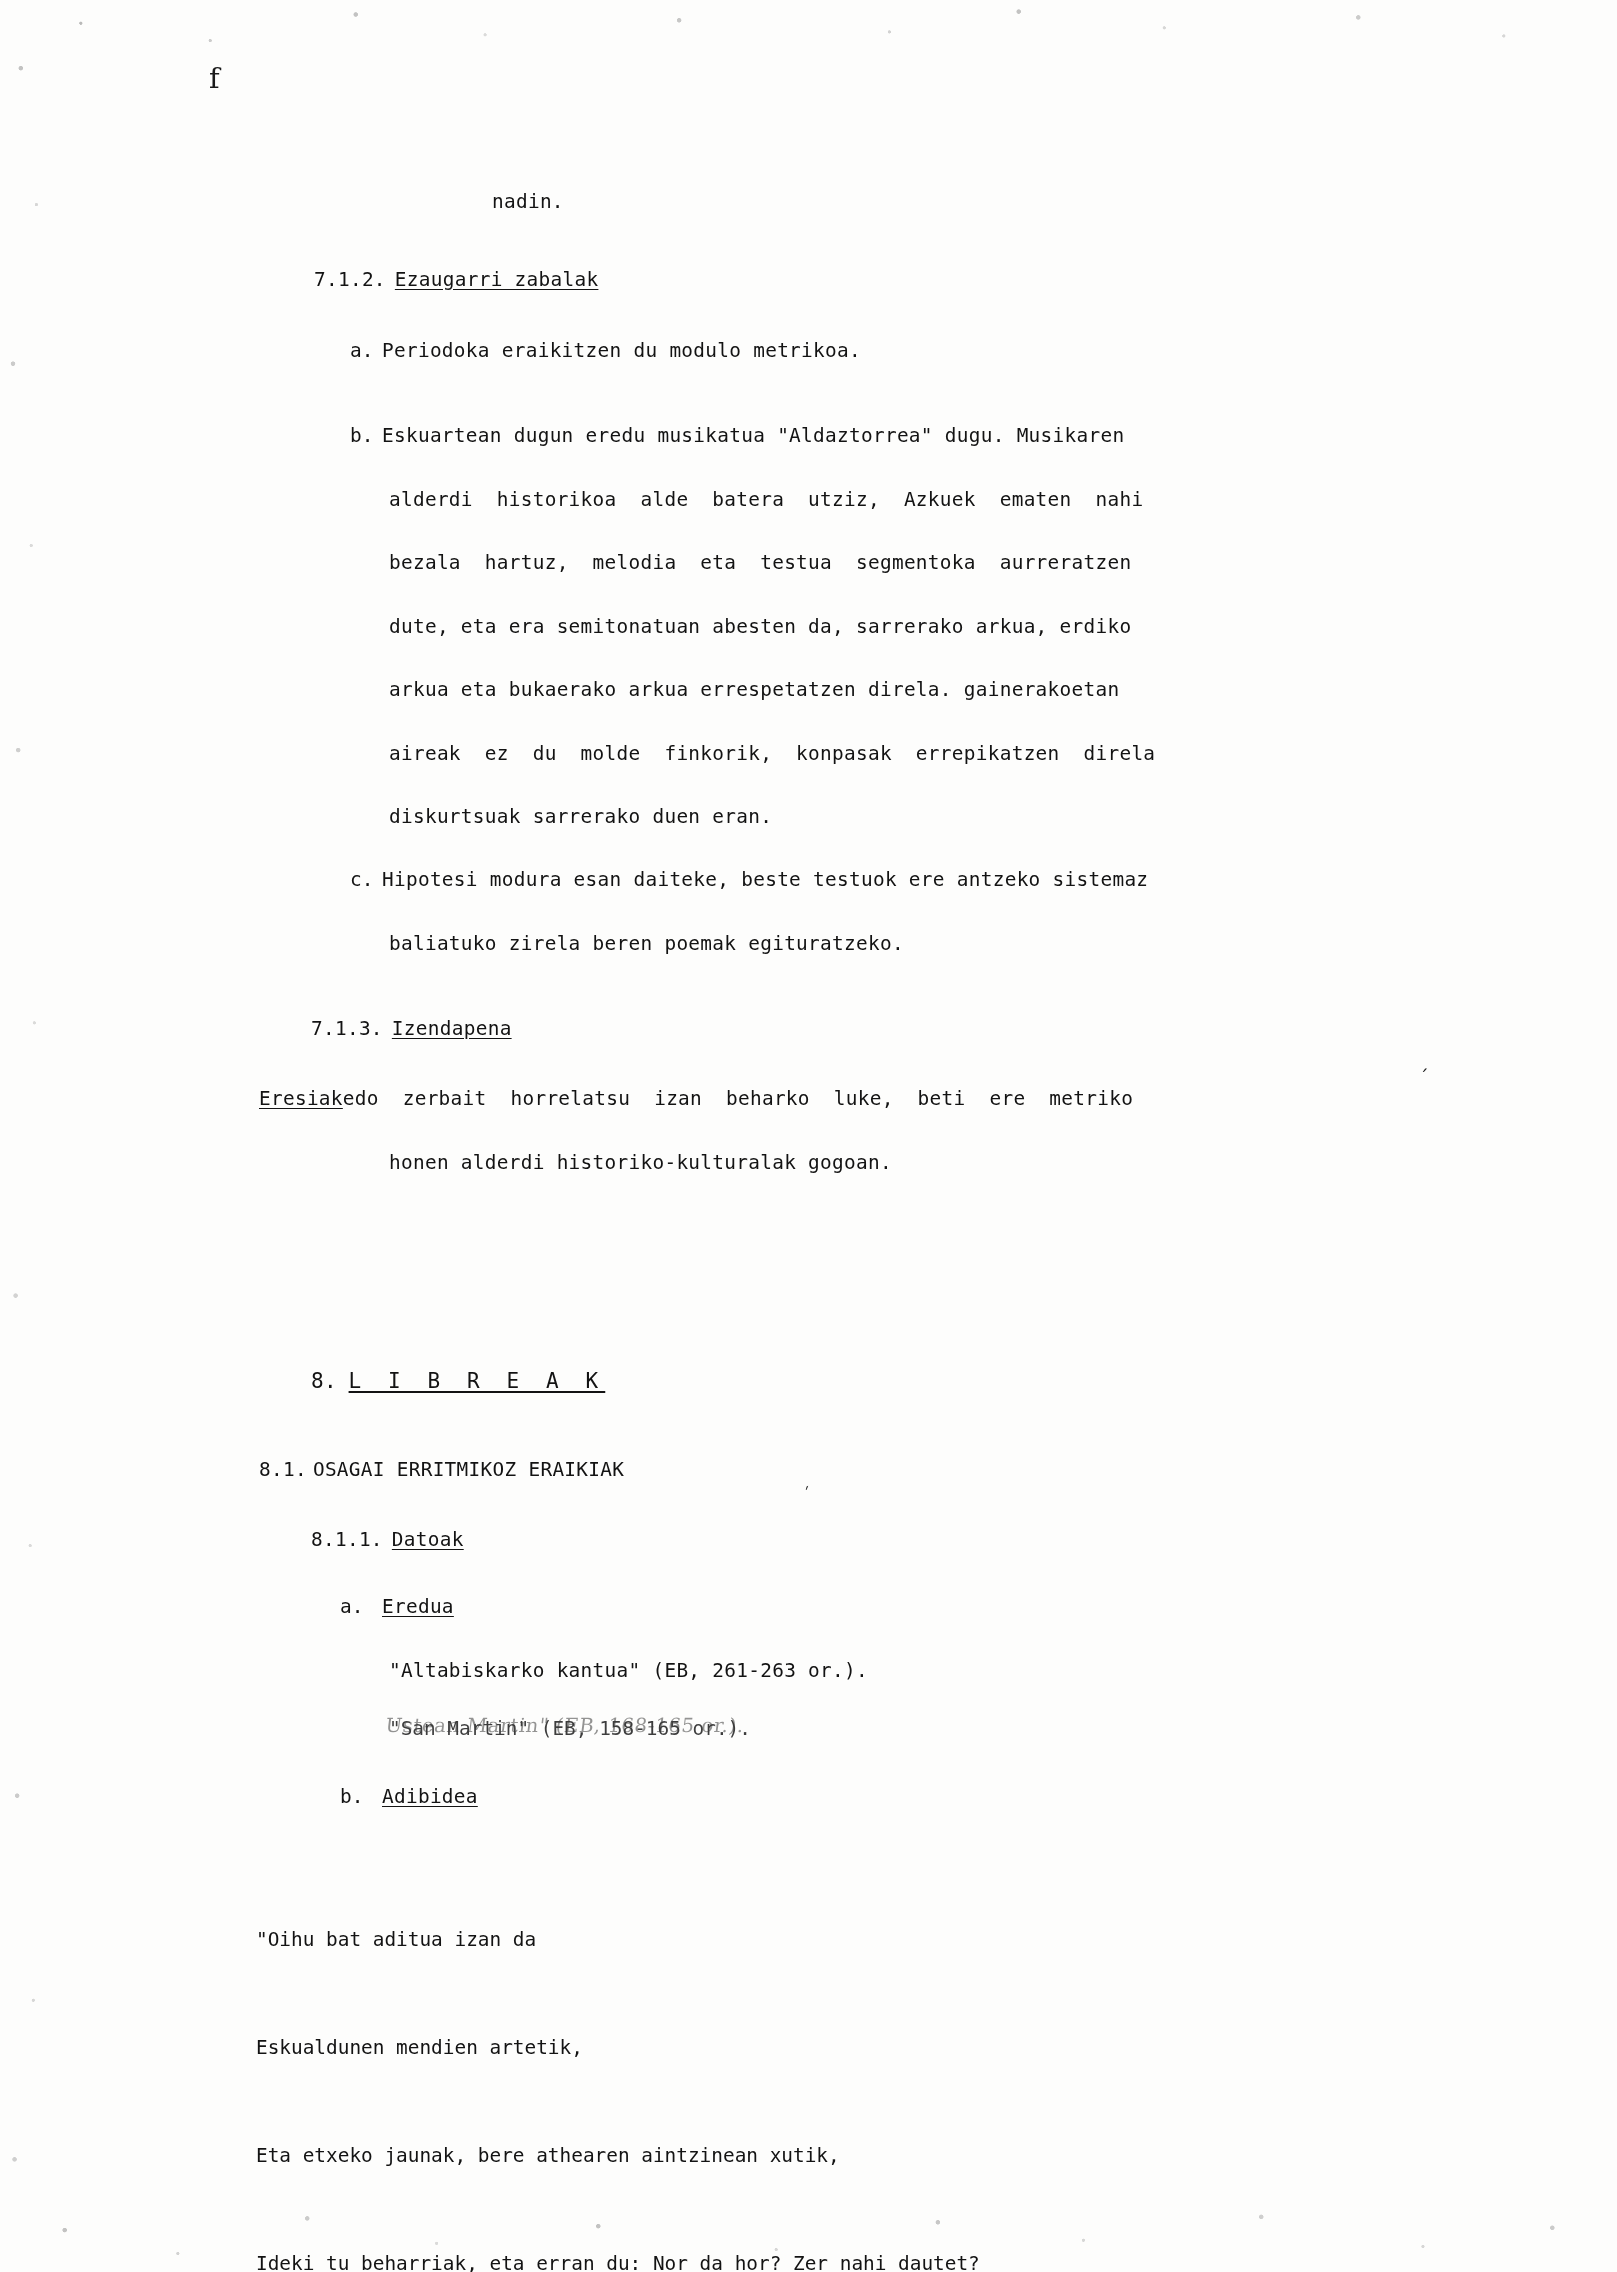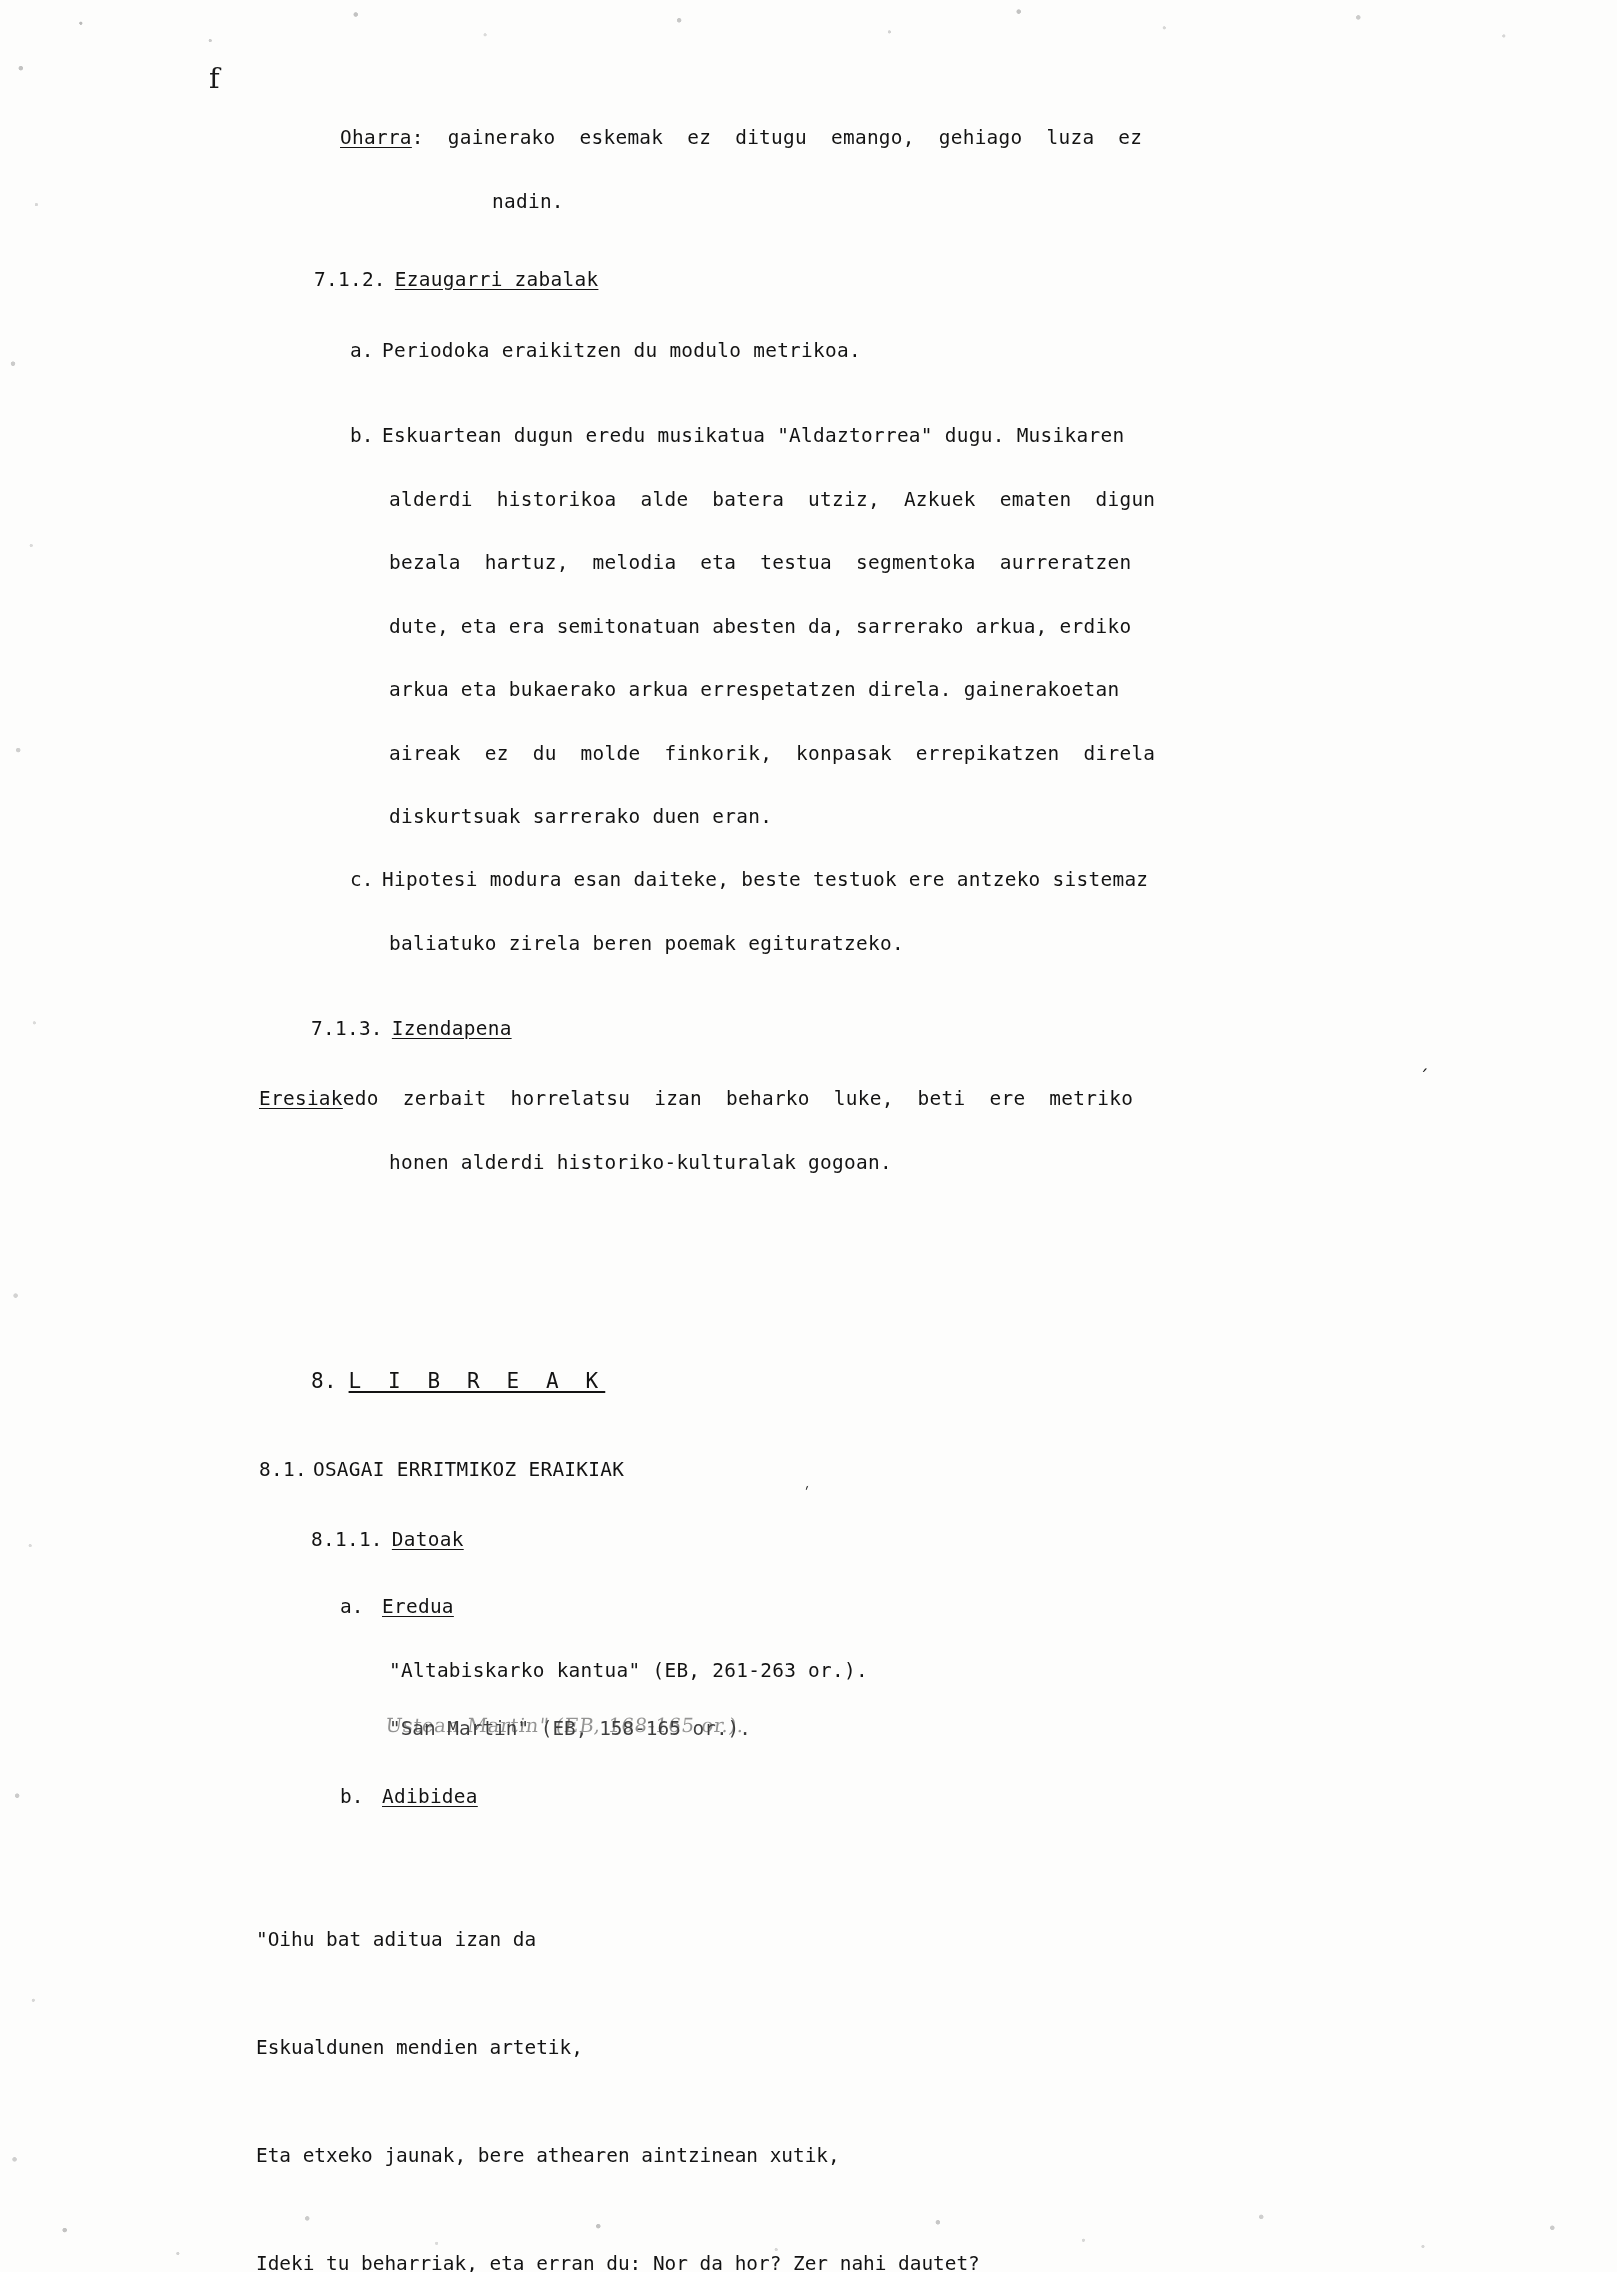--- a/index.html
+++ b/index.html
@@ -125,31 +125,30 @@
 <div class="page">
 
   <div class="scan-edge scan-top"></div>
   <div class="scan-edge scan-bottom"></div>
   <div class="scan-edge scan-left"></div>
 
   <div class="content">
 
     <div class="pen-mark" style="left:209px; top:62px; font-size:28.5px;">f</div>
 
-    <div class="line" style="left:340px; top:126px;"><span class="u">Oharra</span>:  gainerako  eskemak  ez  ditugu  emango,  gehiago  luza  ez</div>
     <div class="line" style="left:492px; top:190px;">nadin.</div>
 
     <div class="line" style="left:314px; top:268px;"><span>7.1.2.</span><span class="u" style="margin-left:9px;">Ezaugarri zabalak</span></div>
 
     <div class="marker" style="left:350px; top:339px;">a.</div>
     <div class="line" style="left:382px; top:339px;">Periodoka eraikitzen du modulo metrikoa.</div>
 
     <div class="marker" style="left:350px; top:424px;">b.</div>
     <div class="line" style="left:382px; top:424px;">Eskuartean dugun eredu musikatua "Aldaztorrea" dugu. Musikaren</div>
-    <div class="line" style="left:389px; top:488px;">alderdi  historikoa  alde  batera  utziz,  Azkuek  ematen  digun</div>
+    <div class="line" style="left:389px; top:488px;">alderdi  historikoa  alde  batera  utziz,  Azkuek  ematen  nahi</div>
     <div class="line" style="left:389px; top:551px;">bezala  hartuz,  melodia  eta  testua  segmentoka  aurreratzen</div>
     <div class="line" style="left:389px; top:678px;">arkua eta bukaerako arkua errespetatzen direla. gainerakoetan</div>
     <div class="line" style="left:389px; top:615px;">dute, eta era semitonatuan abesten da, sarrerako arkua, erdiko</div>
     <div class="line" style="left:389px; top:742px;">aireak  ez  du  molde  finkorik,  konpasak  errepikatzen  direla</div>
     <div class="line" style="left:389px; top:805px;">diskurtsuak sarrerako duen eran.</div>
 
     <div class="marker" style="left:350px; top:868px;">c.</div>
     <div class="line" style="left:382px; top:868px;">Hipotesi modura esan daiteke, beste testuok ere antzeko sistemaz</div>
     <div class="line" style="left:389px; top:932px;">baliatuko zirela beren poemak egituratzeko.</div>
 

